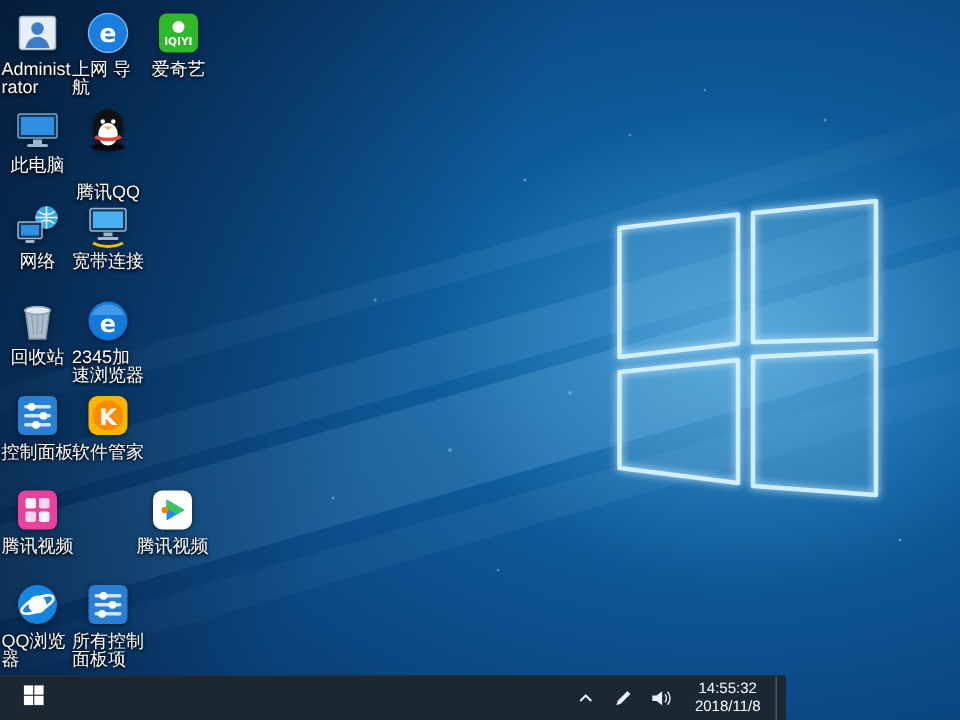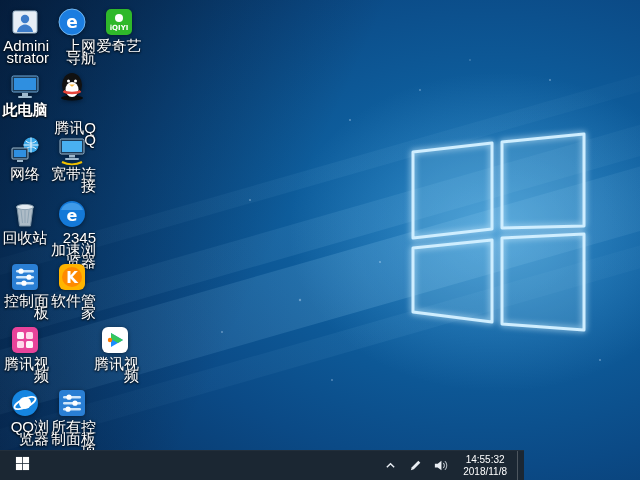--- a/index.html
+++ b/index.html
@@ -15,21 +15,21 @@
 
   
   .icons-layer{position:absolute;left:0;top:0;width:640px;height:450px;}
   .icon-cell{
     position:absolute;width:48px;display:flex;flex-direction:column;align-items:center;gap:2px;
     cursor:pointer;
   }
   .icon-art{width:32px;height:32px;filter:drop-shadow(0 1px 2px rgba(0,0,0,.45));}
   .icon-art svg{width:100%;height:100%;display:block;}
   .icon-label{
-    max-width:52px;font-size:15px;line-height:12px;color:#fff;text-align:right;
+    max-width:52px;font-size:12px;line-height:12px;color:#fff;text-align:left;
     text-shadow:0 1px 2px rgba(0,0,0,.95),0 0 3px rgba(0,0,0,.75);
     word-break:break-all;
   }
 
   
   .taskbar{
     position:absolute;left:0;bottom:0;width:524px;height:30px;background:#1b2733;
     display:flex;align-items:stretch;z-index:5;border-top:1px solid rgba(255,255,255,.04);
     box-sizing:border-box;
   }
@@ -128,21 +128,21 @@
       <div class="icon-cell" style="left: 95px; top: 6px;">
         <div class="icon-art">
           <svg viewBox="0 0 32 32">
             <rect x="3" y="3" width="26" height="26" rx="5" fill="#2fb82a"></rect>
             <circle cx="16" cy="12" r="4" fill="#fff"></circle>
             <text x="16" y="24" font-size="7" font-family="DejaVu Sans" font-weight="bold" fill="#fff" text-anchor="middle">iQIYI</text>
           </svg>
         </div>
         <div class="icon-label">爱奇艺</div>
       </div>
-      <div class="icon-cell" style="left: 1px; top: 70px; font-weight: bold;">
+      <div class="icon-cell" style="left: 1px; top: 70px;">
         <div class="icon-art">
           <svg viewBox="0 0 32 32">
             <rect x="3" y="6" width="26" height="16" rx="1.5" fill="#1b3a57" stroke="#6fa8d8"></rect>
             <rect x="5" y="8" width="22" height="12" fill="#2f8fe0"></rect>
             <rect x="13" y="23" width="6" height="3" fill="#9db8cc"></rect>
             <rect x="9" y="26" width="14" height="2" rx="1" fill="#9db8cc"></rect>
           </svg>
         </div>
         <div class="icon-label">此电脑</div>
       </div>

